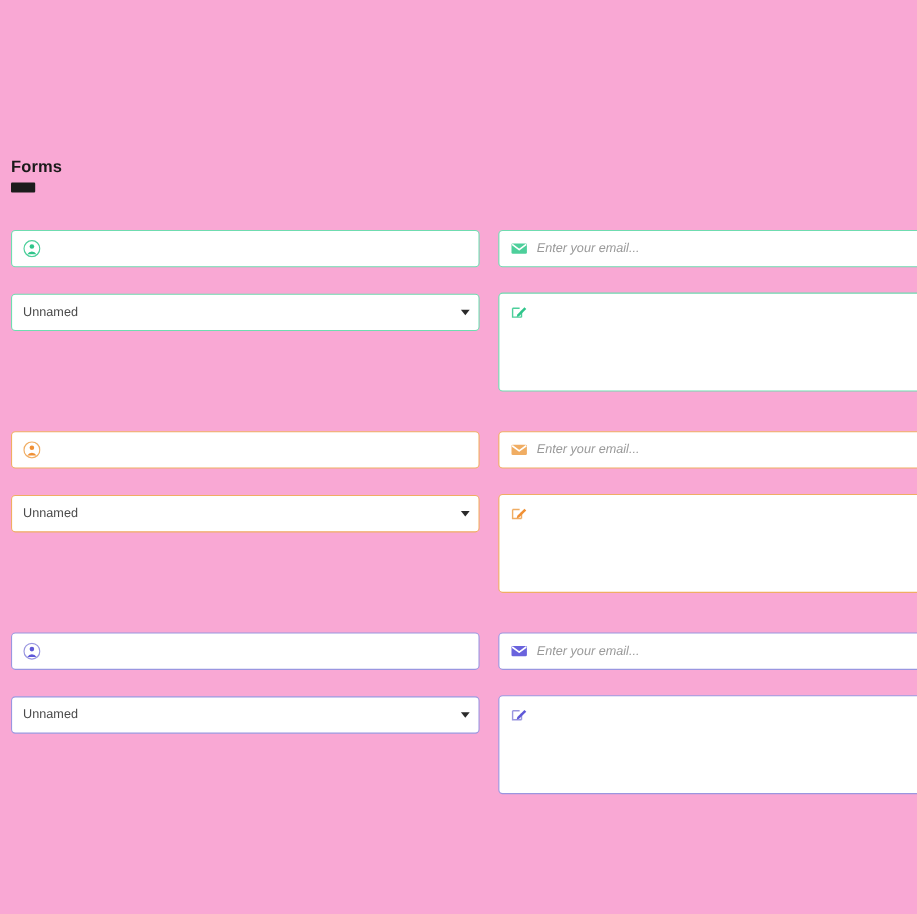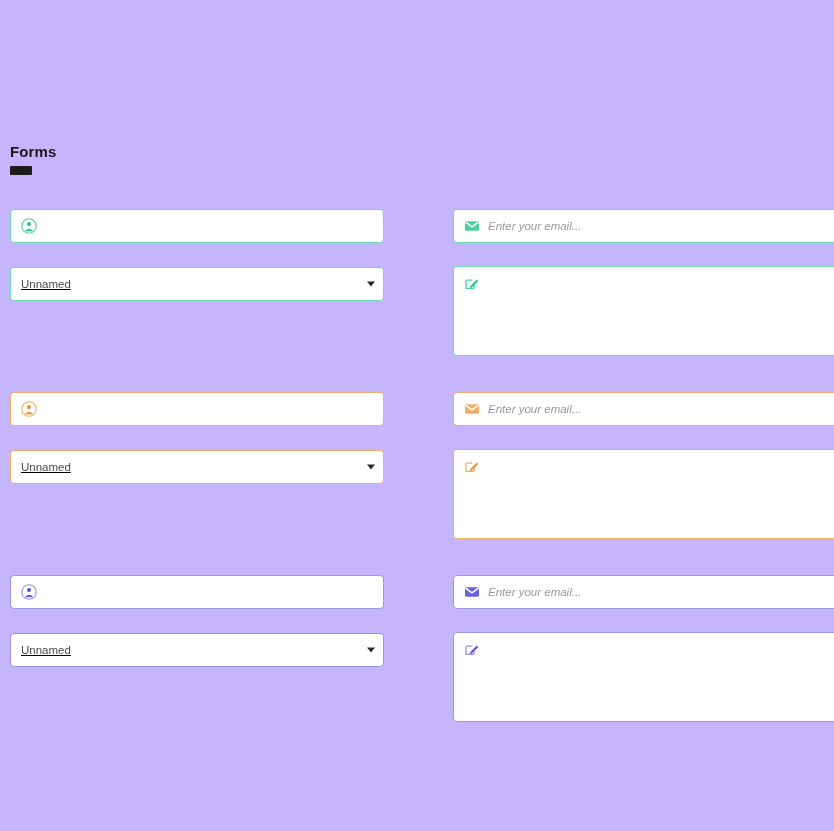--- a/index.html
+++ b/index.html
@@ -9,21 +9,21 @@
     width: 834px;
     height: 831px;
     background: #ffffff;
     font-family: "Liberation Sans", sans-serif;
     overflow: hidden;
   }
   .page {
     position: relative;
     width: 834px;
     height: 831px;
-    background: #c4b5fd;
+    background: #f9a8d4;
     overflow: hidden;
   }
 
   
   .page-title {
     position: absolute;
     left: 10px;
     top: 143px;
     font-size: 15px;
     font-weight: bold;
@@ -51,21 +51,21 @@
   }
 
   .field {
     position: absolute;
     background: #ffffff;
     border: 1px solid #cccccc;
     border-radius: 4px;
     display: flex;
     align-items: center;
   }
-  .field.left  { left: 10px;  width: 374px; text-decoration: underline; }
+  .field.left  { left: 10px;  width: 426px; }
   .field.right { left: 453px; width: 430px; } 
 
   .field.input    { height: 34px; padding: 0 10px; }
   .field.select   { height: 34px; padding: 0 10px; }
   .field.textarea { height: 90px; padding: 8px 10px; align-items: flex-start; }
 
   .field-icon {
     flex: 0 0 auto;
     width: 16px;
     height: 16px;

